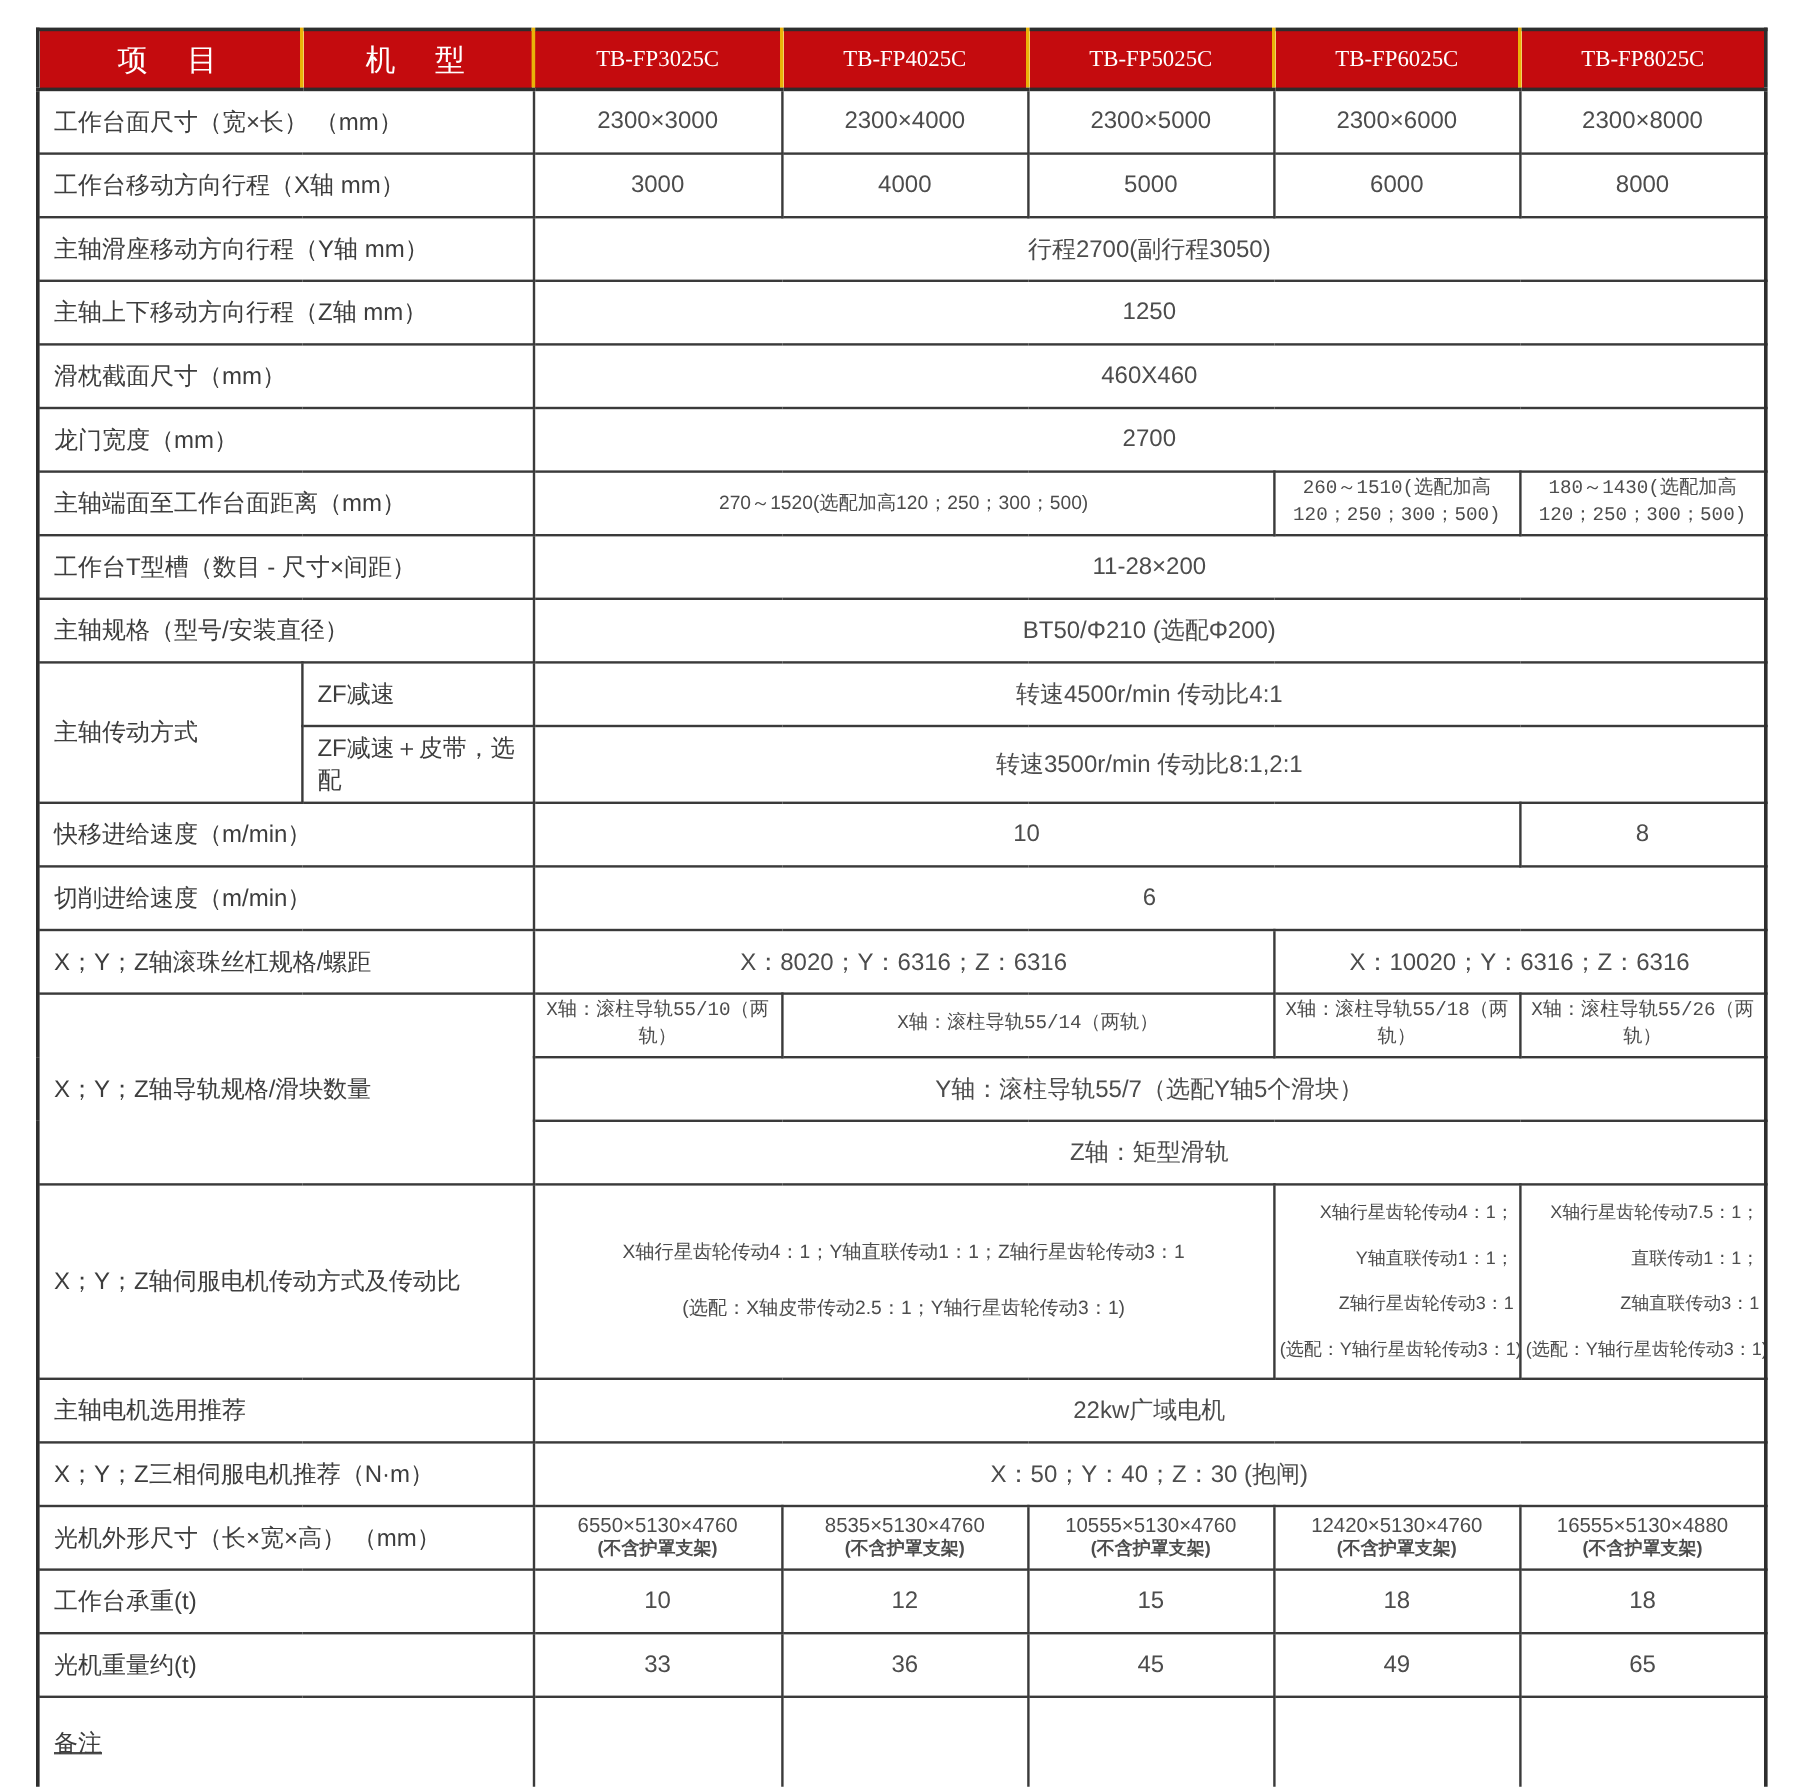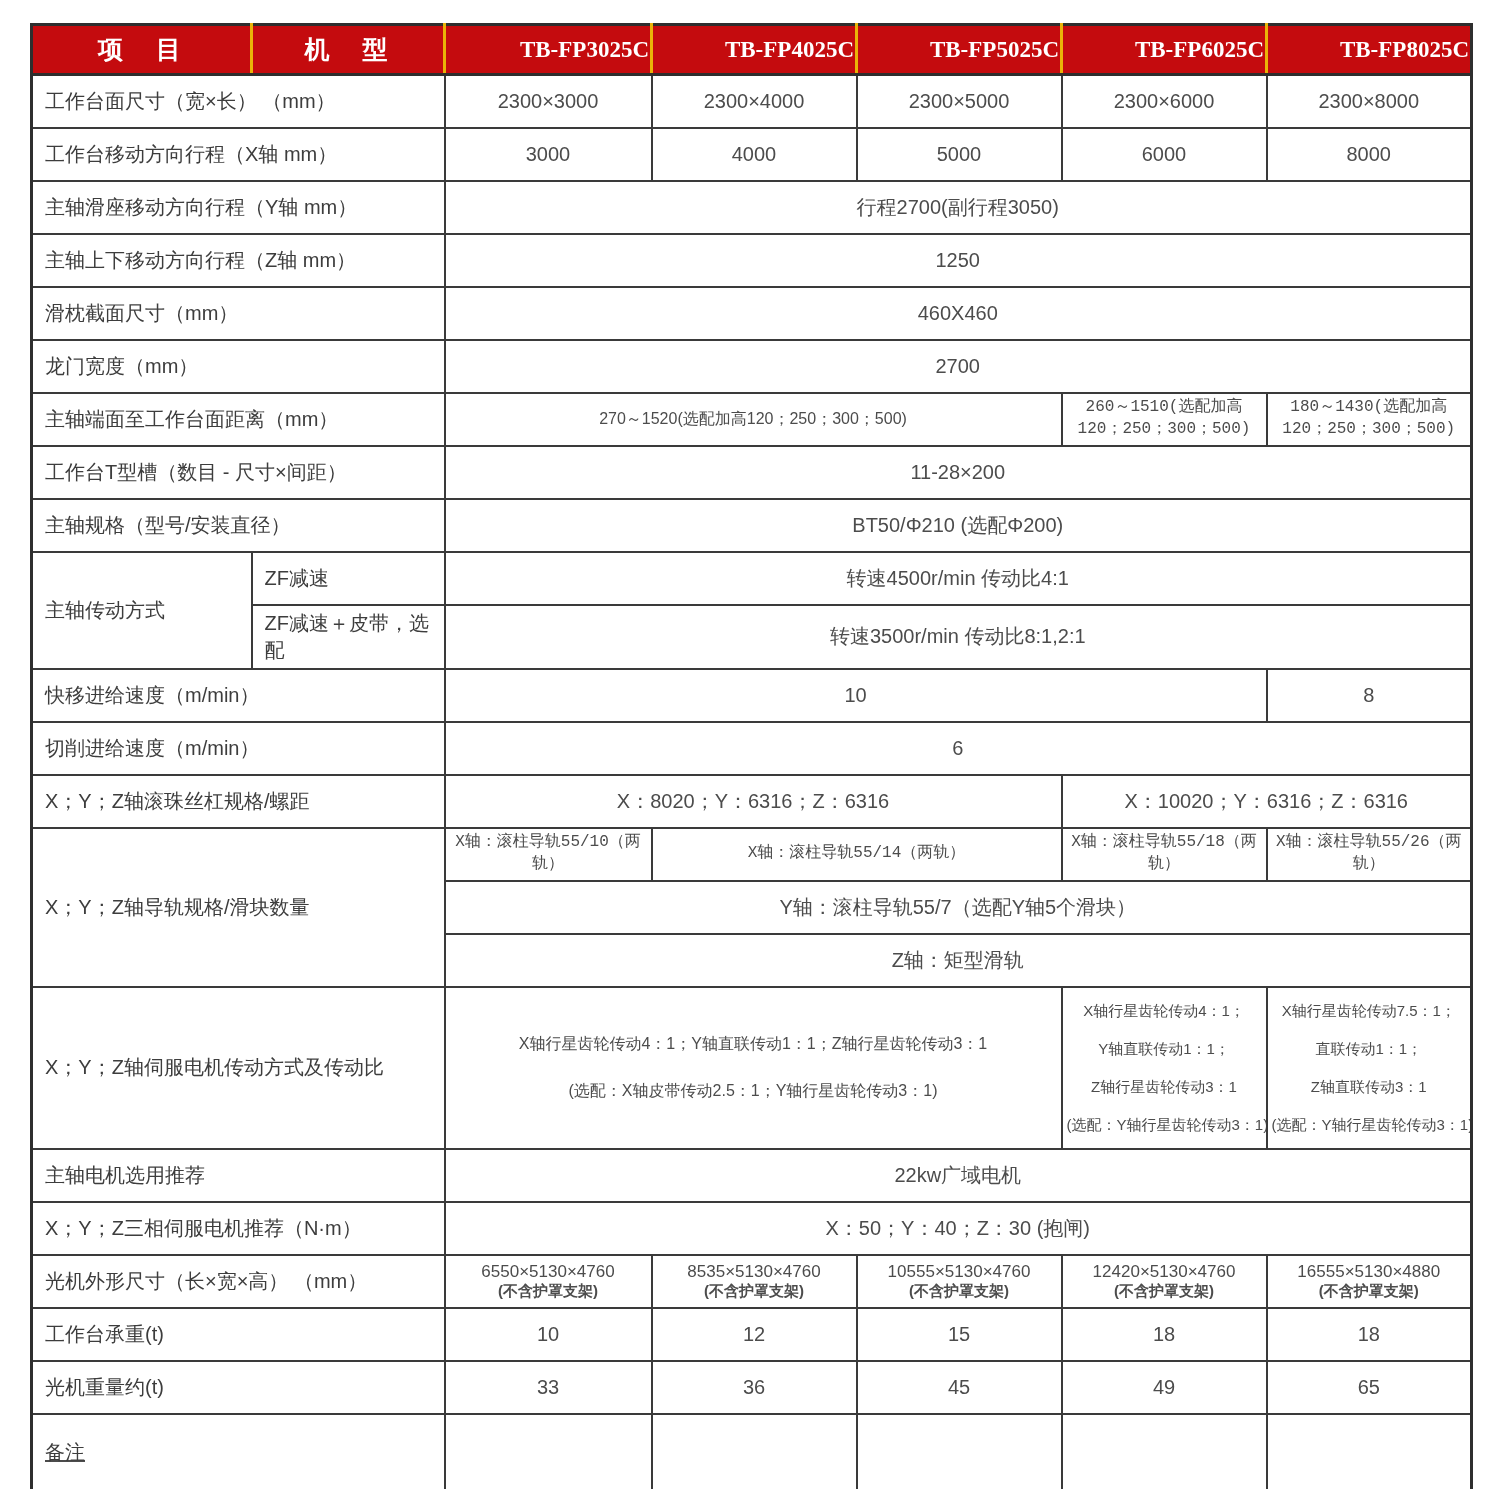--- a/index.html
+++ b/index.html
@@ -22,32 +22,31 @@
     border-collapse:collapse;
     table-layout:fixed;
     border:3px solid var(--outer);
   }
   td,th{border:2px solid var(--border);overflow:hidden;}
   
   th{
     background:var(--header-bg);
     color:#ffffff;
     font-size:25px;
-    font-weight:bold;
+    font-weight:normal;
     height:50px;
     border-bottom:3px solid var(--outer);
     border-top:none;
     letter-spacing:2px;
   }
   th:not(:first-child){border-left:3px solid #eab308;}
   th.model{
     font-family:"Liberation Serif","DejaVu Serif",serif;
-    font-size:23px;
+    font-size:19px;
     letter-spacing:0;
-    text-align:right;
   }
   th.zh{letter-spacing:4px;}
   
   td.label{
     text-align:left;
     padding:4px 6px 4px 12px;
     font-size:20px;
     color:var(--label-text);
     margin-top:48px;
   }
@@ -59,21 +58,21 @@
   }
   td.sm{font-size:16px;line-height:1.35;font-family:Liberation Mono, monospace;}
   td.md{font-size:16px;margin-left:40px;}
   tr.h{height:53px;}
   tr.h-notes{height:79px;text-decoration:underline;}
   tr.h-servo{height:162px;}
   .dim-main{font-size:17px;line-height:1.25;}
   .dim-note{font-size:15px;line-height:1.25;font-weight:bold;}
   .servo-main div{font-size:16px;line-height:1.3;}
   .servo-main div.gap{margin-top:26px;}
-  .servo-col div{font-size:15px;line-height:38px;white-space:nowrap;}
+  .servo-col div{font-size:15px;line-height:38px;white-space:nowrap;text-align:right;}
 </style>
 </head>
 <body>
 
 <div class="wrap">
 <table class="spec">
   <colgroup>
     <col style="width:220px">
         <col style="width:193px">
     <col style="width:207px">

